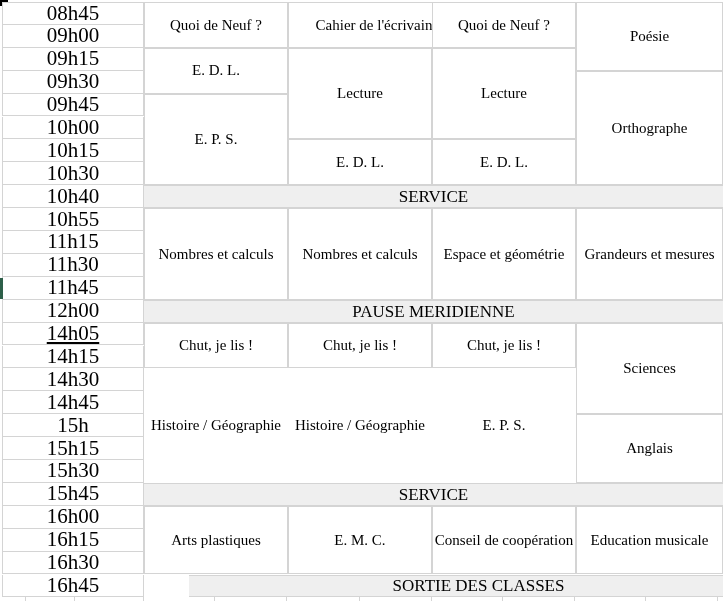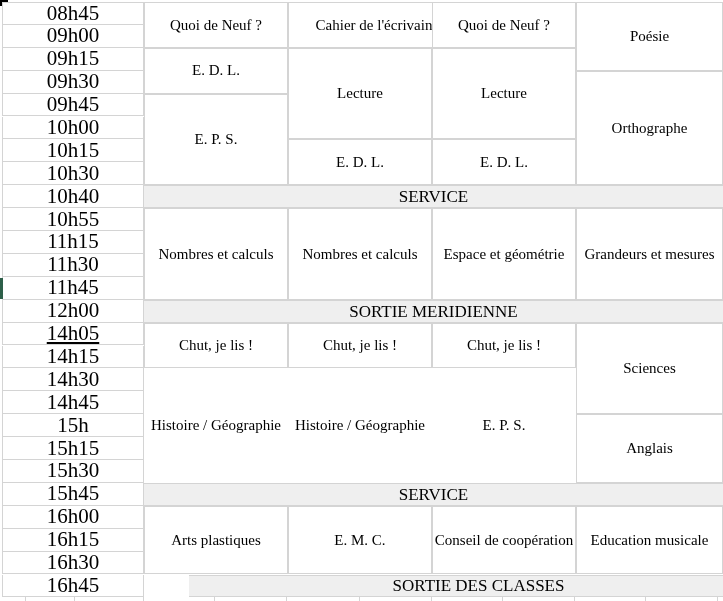--- a/index.html
+++ b/index.html
@@ -56,21 +56,21 @@
       <div class="abs time-cell" style="left: 2px; top: 414.2px; width: 142px; height: 22.9px; border-left: 1px solid rgb(212, 212, 212); border-right: 1px solid rgb(212, 212, 212); border-bottom: 1px solid rgb(212, 212, 212);">15h</div>
       <div class="abs time-cell" style="left: 2px; top: 437.1px; width: 142px; height: 22.9px; border-left: 1px solid rgb(212, 212, 212); border-right: 1px solid rgb(212, 212, 212); border-bottom: 1px solid rgb(212, 212, 212);">15h15</div>
       <div class="abs time-cell" style="left: 2px; top: 460px; width: 142px; height: 22.9px; border-left: 1px solid rgb(212, 212, 212); border-right: 1px solid rgb(212, 212, 212); border-bottom: 1px solid rgb(212, 212, 212);">15h30</div>
       <div class="abs time-cell" style="left: 2px; top: 482.9px; width: 142px; height: 22.9px; border-left: 1px solid rgb(212, 212, 212); border-right: 1px solid rgb(212, 212, 212); border-bottom: 1px solid rgb(212, 212, 212);">15h45</div>
       <div class="abs time-cell" style="left: 2px; top: 505.8px; width: 142px; height: 22.9px; border-left: 1px solid rgb(212, 212, 212); border-right: 1px solid rgb(212, 212, 212); border-bottom: 1px solid rgb(212, 212, 212);">16h00</div>
       <div class="abs time-cell" style="left: 2px; top: 528.7px; width: 142px; height: 22.9px; border-left: 1px solid rgb(212, 212, 212); border-right: 1px solid rgb(212, 212, 212); border-bottom: 1px solid rgb(212, 212, 212);">16h15</div>
       <div class="abs time-cell" style="left: 2px; top: 551.6px; width: 142px; height: 22.9px; border-left: 1px solid rgb(212, 212, 212); border-right: 1px solid rgb(212, 212, 212); border-bottom: 1px solid rgb(212, 212, 212);">16h30</div>
       <div class="abs time-cell" style="left: 2px; top: 574.5px; width: 142px; height: 22.9px; border-left: 1px solid rgb(212, 212, 212); border-right: 1px solid rgb(212, 212, 212); border-bottom: 1px solid rgb(212, 212, 212);">16h45</div>
       <div class="abs " id="row-marker" style="left: 0px; top: 277.8px; height: 20.9px; width: 3px; background: rgb(45, 95, 73);"></div>
       <div class="abs band-row" style="left: 144px; top: 185.2px; width: 579px; height: 22.9px; background: rgb(239, 239, 239); border-top: 1px solid rgb(212, 212, 212); border-bottom: 1px solid rgb(212, 212, 212);">SERVICE</div>
-      <div class="abs band-row" style="left: 144px; top: 299.7px; width: 579px; height: 22.9px; background: rgb(239, 239, 239); border-top: 1px solid rgb(212, 212, 212); border-bottom: 1px solid rgb(212, 212, 212);">SORTIE MERIDIENNE</div>
+      <div class="abs band-row" style="left: 144px; top: 299.7px; width: 579px; height: 22.9px; background: rgb(239, 239, 239); border-top: 1px solid rgb(212, 212, 212); border-bottom: 1px solid rgb(212, 212, 212);">PAUSE MERIDIENNE</div>
       <div class="abs band-row" style="left: 144px; top: 482.9px; width: 579px; height: 22.9px; background: rgb(239, 239, 239); border-top: 1px solid rgb(212, 212, 212); border-bottom: 1px solid rgb(212, 212, 212);">SERVICE</div>
       <div class="abs band-row" style="left: 144px; top: 574.5px; width: 579px; height: 22.9px; background: rgb(239, 239, 239); border-top: 1px solid rgb(212, 212, 212); border-bottom: 1px solid rgb(212, 212, 212); margin-left: 45px;">SORTIE DES CLASSES</div>
       <div class="abs subject-cell clip" style="left: 144px; top: 2px; width: 144px; height: 45.8px; border: 1px solid rgb(212, 212, 212);">
         <span class="lbl">Quoi de Neuf ?</span>
       </div>
       <div class="abs subject-cell clip" style="left: 144px; top: 47.8px; width: 144px; height: 45.8px; border: 1px solid rgb(212, 212, 212);">
         <span class="lbl">E. D. L.</span>
       </div>
       <div class="abs subject-cell clip" style="left: 144px; top: 93.6px; width: 144px; height: 91.6px; border: 1px solid rgb(212, 212, 212);">
         <span class="lbl">E. P. S.</span>

